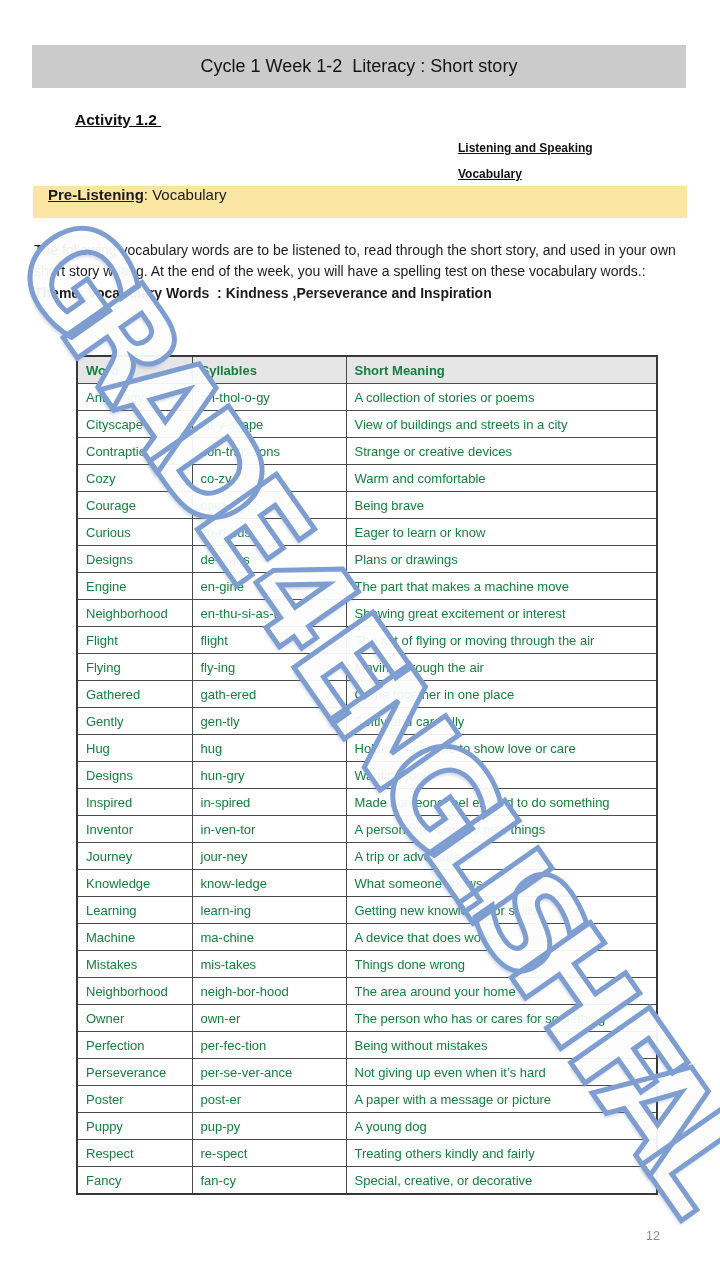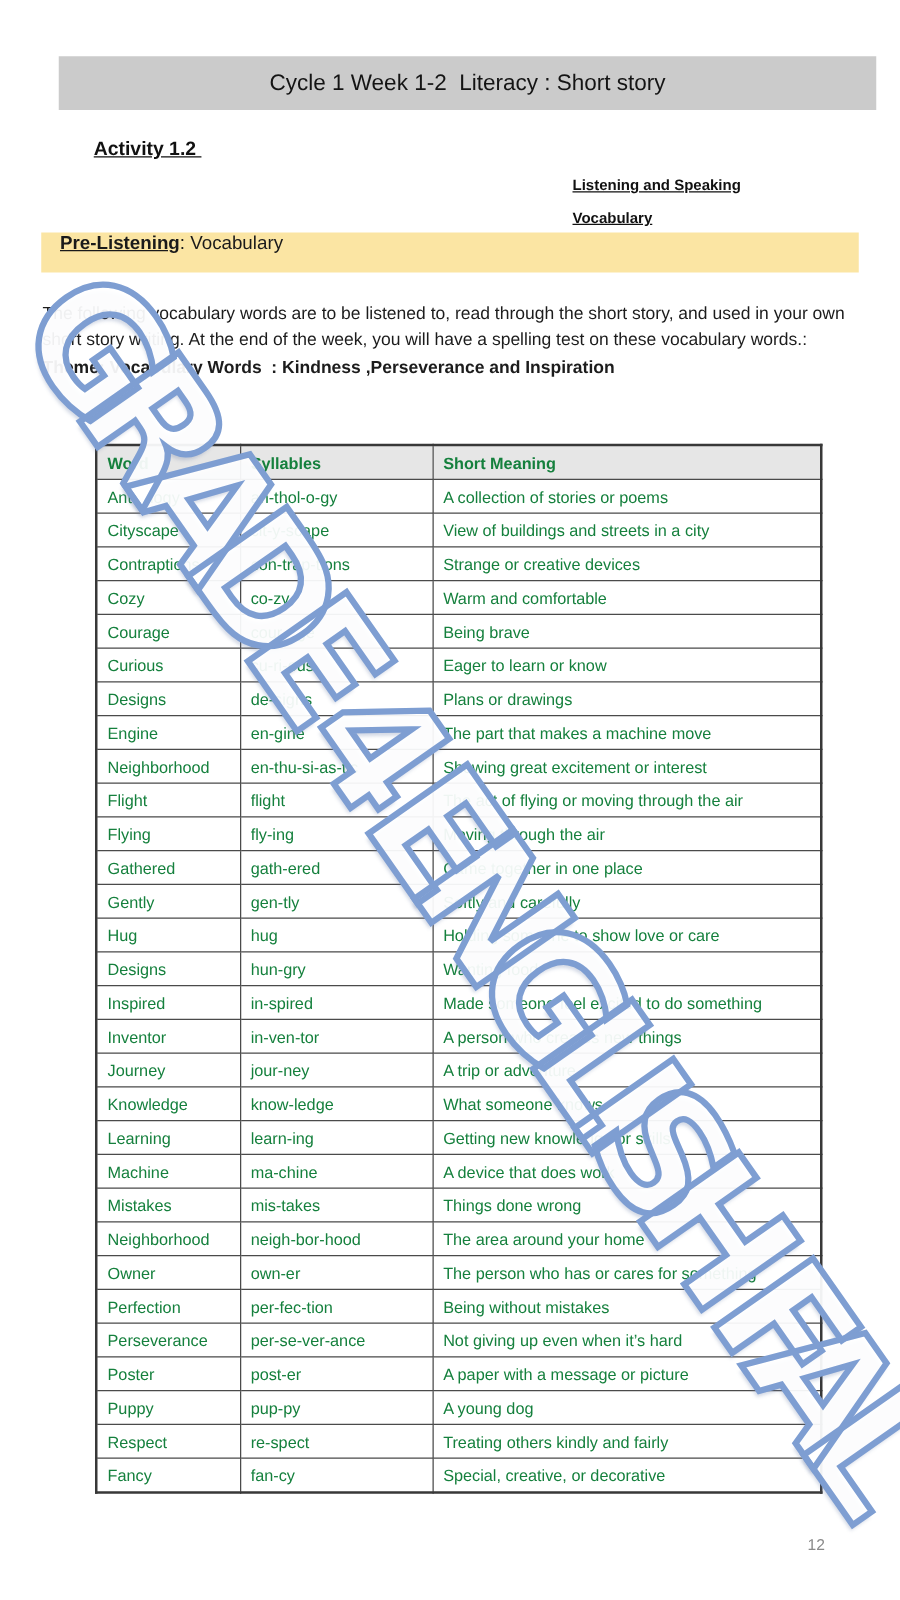--- a/index.html
+++ b/index.html
@@ -5,21 +5,21 @@
   html,body{margin:0;padding:0;}
   body{
     width:720px;height:1280px;background:#ffffff;
     font-family:"Liberation Sans",sans-serif;color:#1c1c1c;
     position:relative;overflow:hidden;
   }
   .page{position:absolute;inset:0;}
   .b{font-weight:bold;}
   .u{text-decoration:underline;}
   .banner{
-    position:absolute;left:47px;top:45px;width:654px;height:43px;
+    position:absolute;left:32px;top:45px;width:654px;height:43px;
     display:flex;align-items:center;justify-content:center;
     font-size:18px;color:#141414;white-space:pre;
   }
   .meta-left{position:absolute;left:75px;top:107px;font-size:15.5px;line-height:26px;color:#111;}
   .meta-right{position:absolute;left:458px;top:107px;font-size:12px;line-height:26px;color:#111;margin-top:28px;}
   .meta-left div,.meta-right div{white-space:pre;}
   .highlight{
     position:absolute;left:33px;top:186px;width:639px;height:32px;
     display:flex;padding-left:15px;
     font-size:15px;color:#1a1a1a;

